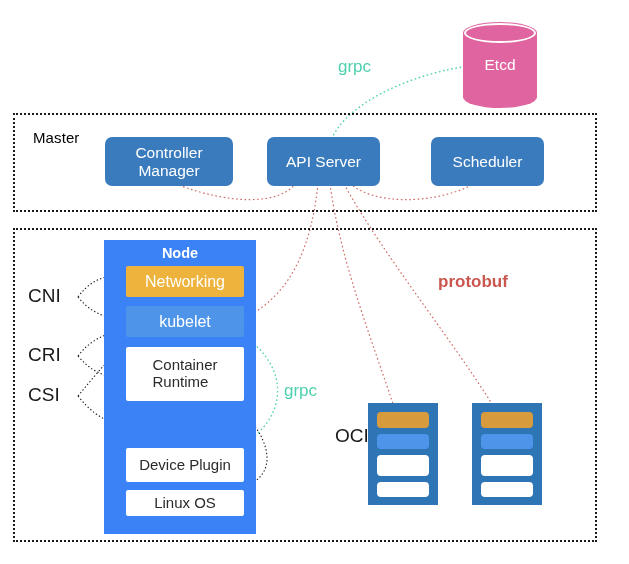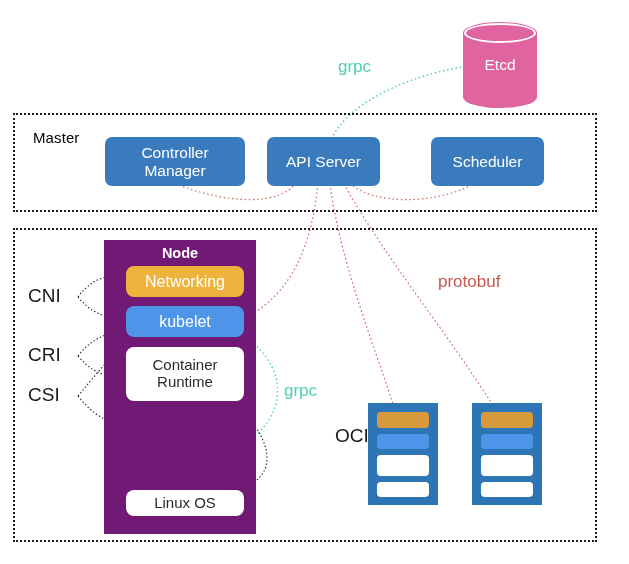--- a/index.html
+++ b/index.html
@@ -68,36 +68,36 @@
   }
   .cyl-label {
     color: #ffffff;
     font-size: 15.5px;
     width: 100%;
     text-align: center;
   }
 
   
   .node-col {
-    background: #701a75;
+    background: #3b82f6;
     box-sizing: border-box;
   }
   .node-title {
     color: #ffffff;
     font-weight: bold;
     font-size: 14.5px;
     text-align: center;
     width: 100%;
   }
   .layer {
-    border-radius: 8px;
+    border-radius: 2px;
     display: flex;
     align-items: center;
     justify-content: center;
-    text-align: center;
+    text-align: left;
     box-sizing: border-box;
     line-height: 1.12;
   }
   .layer.net { background: #edb33c; color: #ffffff; font-size: 16px; }
   .layer.kubelet { background: #4e95ea; color: #ffffff; font-size: 16px; }
   .layer.white { background: #ffffff; color: #2b2b2b; font-size: 15px; }
   .layer.white.small { font-size: 12.5px; }
 
   
   .pod {
@@ -111,21 +111,21 @@
   .pod-band.orange { background: #d79a3c; }
   .pod-band.blue   { background: #4e95ea; }
   .pod-band.white  { background: #ffffff; }
 
   
   .ann {
     font-size: 17px;
     white-space: nowrap;
   }
   .ann.grpc { color: #4fd0b0; }
-  .ann.proto { color: #c9574f; }
+  .ann.proto { color: #c9574f; font-weight: bold; }
   .ann.black { color: #1a1a1a; margin-left: 40px; }
   .ann.iface { color: #1a1a1a; font-size: 19px; }
 
   svg.overlay {
     position: absolute;
     left: 0; top: 0;
     width: 629px;
     height: 564px;
     pointer-events: none;
   }
@@ -170,21 +170,21 @@
     <div class="abs cyl-top-hl" style="left:1px; top:1px; width:72px; height:20px; background:#e0649f; border:2px solid #ffffff;"></div>
     <div class="abs cyl-label" style="left:0; top:34px;">Etcd</div>
   </div>
 
   <div class="abs ann grpc" style="left:338px; top:57px;">grpc</div>
 
   <div class="abs group-box" style="left:13px; top:113px; width:584px; height:99px;"></div>
 
   <div class="abs group-label" style="left:33px; top:129px;">Master</div>
 
-  <div class="abs comp" style="left:105px; top:137px; width:140px; height:49px;">
+  <div class="abs comp" style="left:105px; top:137px; width:128px; height:49px;">
     <div>
       <div>Controller</div>
       <div>Manager</div>
     </div>
   </div>
 
   <div class="abs comp" style="left:267px; top:137px; width:113px; height:49px;">
     <span>API Server</span>
   </div>
 
@@ -206,20 +206,23 @@
     </div>
 
     <div class="abs layer white" style="left:22px; top:107px; width:118px; height:54px;">
       <div>
         <div>Container</div>
         <div>Runtime</div>
       </div>
     </div>
 
 
+    <div class="abs layer white" style="left:22px; top:208px; width:118px; height:34px;">
+      <span>Device Plugin</span>
+    </div>
 
     <div class="abs layer white" style="left:22px; top:250px; width:118px; height:26px;">
       <span>Linux OS</span>
     </div>
   </div>
 
   <div class="abs ann iface" style="left:28px; top:285px;">CNI</div>
   <div class="abs ann iface" style="left:28px; top:344px;">CRI</div>
   <div class="abs ann iface" style="left:28px; top:384px;">CSI</div>
 

